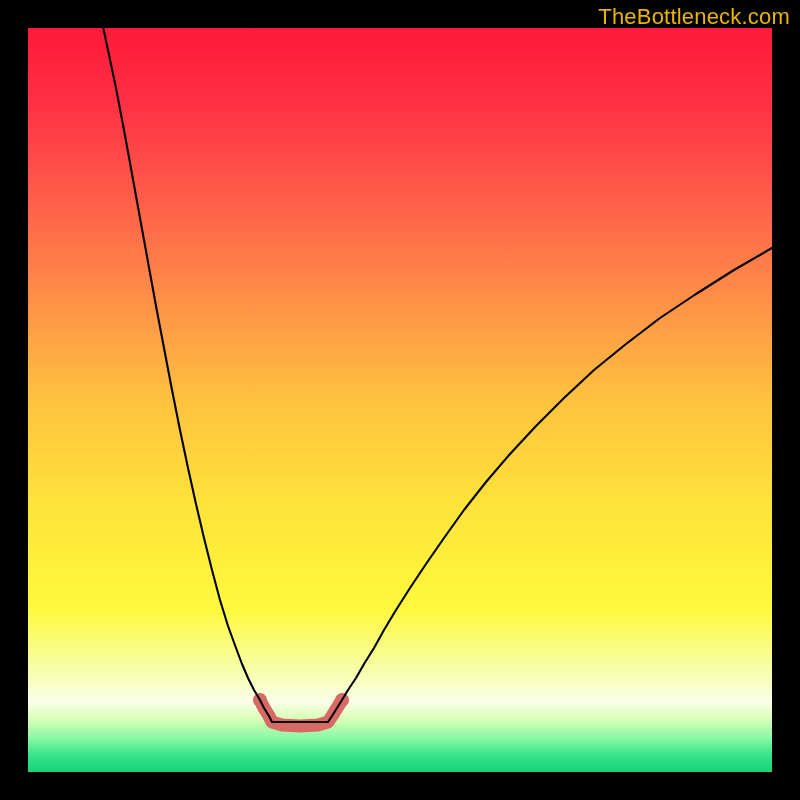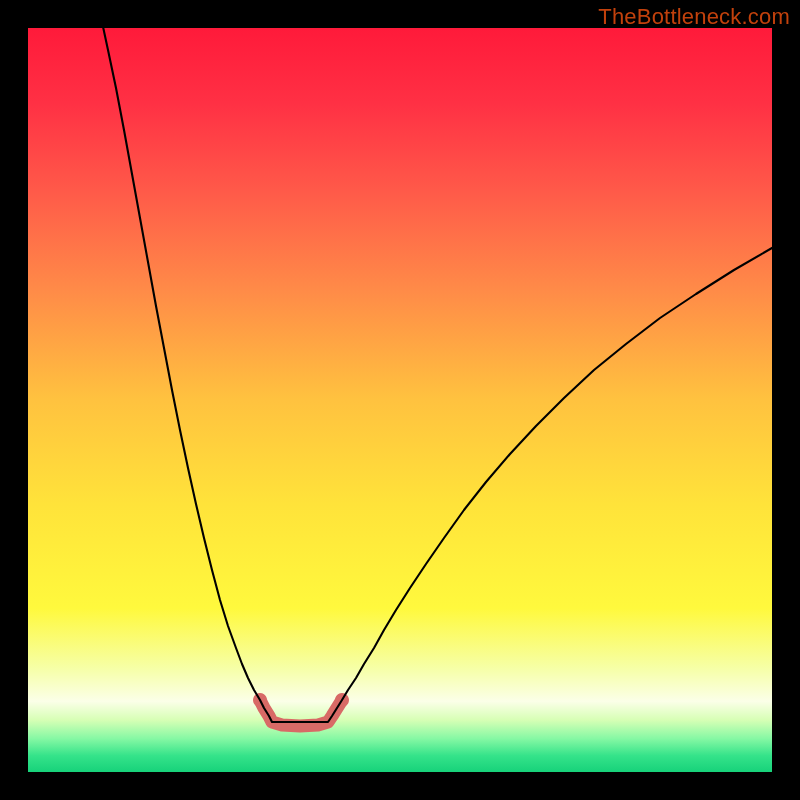--- a/index.html
+++ b/index.html
@@ -30,21 +30,21 @@
     inset: 0;
   }
   .curve-svg {
     position: absolute;
     inset: 0;
   }
   .watermark {
     position: absolute;
     top: 4px;
     right: 10px;
-    color: #c2410c;
+    color: #eab308;
     font-size: 22px;
     font-weight: 500;
     letter-spacing: 0.2px;
     user-select: none;
   }
 </style>
 </head>
 <body>
 
 <div class="stage">

